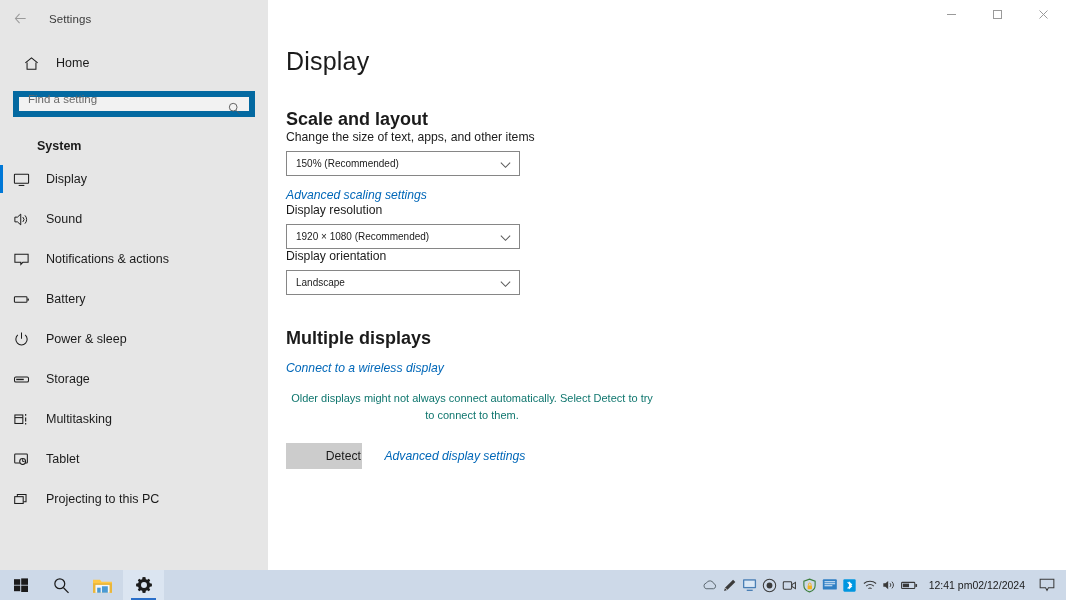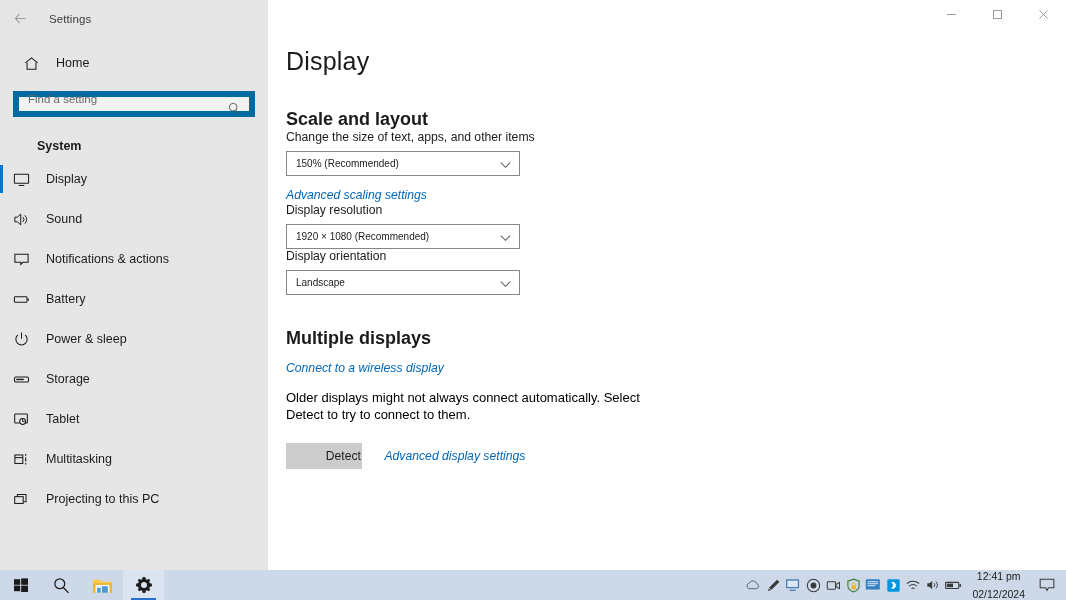--- a/index.html
+++ b/index.html
@@ -111,22 +111,22 @@
     font-size: 10px; color: #1b1b1b; padding-left: 9px;
   }
   .combo .chev {
     position: absolute; right: 7px; top: 5px; color: #5c5c5c;
   }
   .link {
     display: inline-block; font-size: 12.2px; color: #0067b8;
     margin: 12px 0 0 18px; text-decoration: none; cursor: pointer; font-style: italic;
   }
   .body-text {
-    font-size: 13px; color: #000000; margin: 14px 0 0 18px;
-    width: 372px; line-height: 16.5px;
+    font-size: 11px; color: #0f766e; margin: 14px 0 0 18px;
+    width: 372px; line-height: 16.5px; text-align: center;
   }
   .btn-detect {
     margin: 8px 0 0 18px; width: 76px; height: 26px;
     background: #cccccc; border: 1px solid #cccccc;
     font-family: "Liberation Sans", sans-serif; font-size: 12.2px;
     color: #1b1b1b; cursor: default; text-align: right;
   }
 
   
   .taskbar {
@@ -145,21 +145,21 @@
   }
   .tb-btn.active { background: #dbe5f1; }
   .tb-spacer { flex: 1; }
   .tray {
     display: flex; align-items: center; height: 30px; padding-right: 4px;
   }
   .tray-ico {
     width: 20px; height: 30px; display: flex; align-items: center; justify-content: center;
   }
   .clock {
-    display: flex; flex-direction: column; align-items: center; justify-content: space-between;
+    display: flex; flex-direction: row; align-items: center; justify-content: flex-end;
     height: 30px; margin: 0 7px 0 9px; line-height: 12px;
   }
   .clock div { font-size: 10.5px; color: #1b1b1b; }
   .tray-notify {
     width: 30px; height: 30px; display: flex; align-items: center; justify-content: center;
   }
 </style>
 </head>
 <body>
 
@@ -277,37 +277,37 @@
           <rect x="1.6" y="6.4" width="14.8" height="5.2" rx="1.4" fill="none" stroke="#1b1b1b" stroke-width="1.1"></rect>
           <rect x="3.4" y="8.2" width="8" height="1.5" fill="#1b1b1b"></rect>
         </svg>
       </span>
       <span class="lbl">Storage</span>
     </div>
 
     <div class="nav-item">
       <span class="ico">
         <svg width="17" height="17" viewBox="0 0 18 18">
+          <rect x="2" y="4.2" width="8.4" height="9" fill="none" stroke="#1b1b1b" stroke-width="1.1"></rect>
+          <path d="M2 7 H10.4" stroke="#1b1b1b" stroke-width="1.1"></path>
+          <path d="M13.4 3.2 V5 M13.4 7 V11 M13.4 12.8 V14.4" stroke="#1b1b1b" stroke-width="1.2"></path>
+        </svg>
+      </span>
+      <span class="lbl">Multitasking</span>
+    </div>
+
+    <div class="nav-item">
+      <span class="ico">
+        <svg width="17" height="17" viewBox="0 0 18 18">
           <rect x="1.8" y="3.2" width="13.4" height="9.6" rx="0.8" fill="none" stroke="#1b1b1b" stroke-width="1.1"></rect>
           <circle cx="10.2" cy="11.1" r="3.1" fill="#e6e6e6" stroke="#1b1b1b" stroke-width="1.1"></circle>
           <path d="M10.2 8.6 V11.1 H12.2" fill="none" stroke="#1b1b1b" stroke-width="1"></path>
         </svg>
       </span>
       <span class="lbl">Tablet</span>
-    </div>
-
-    <div class="nav-item">
-      <span class="ico">
-        <svg width="17" height="17" viewBox="0 0 18 18">
-          <rect x="2" y="4.2" width="8.4" height="9" fill="none" stroke="#1b1b1b" stroke-width="1.1"></rect>
-          <path d="M2 7 H10.4" stroke="#1b1b1b" stroke-width="1.1"></path>
-          <path d="M13.4 3.2 V5 M13.4 7 V11 M13.4 12.8 V14.4" stroke="#1b1b1b" stroke-width="1.2"></path>
-        </svg>
-      </span>
-      <span class="lbl">Multitasking</span>
     </div>
 
     <div class="nav-item">
       <span class="ico">
         <svg width="17" height="17" viewBox="0 0 18 18">
           <rect x="1.8" y="6" width="9" height="7.2" fill="none" stroke="#1b1b1b" stroke-width="1.1"></rect>
           <path d="M4.6 6 V3.6 H13.8 V11.4 H11" fill="none" stroke="#1b1b1b" stroke-width="1.1"></path>
         </svg>
       </span>
       <span class="lbl">Projecting to this PC</span>

